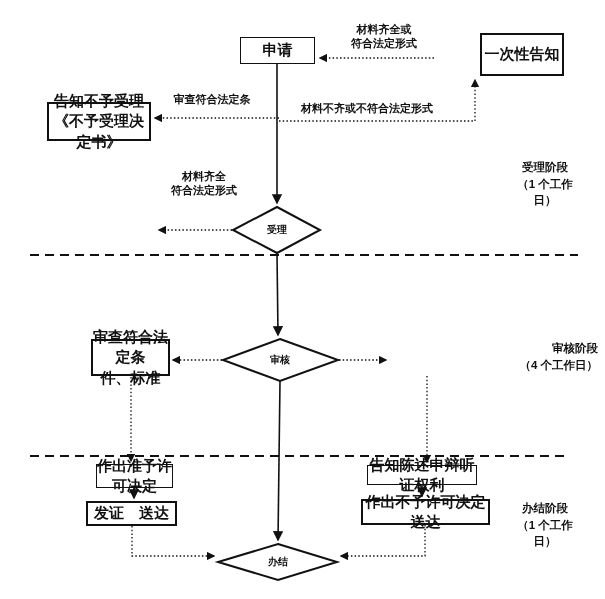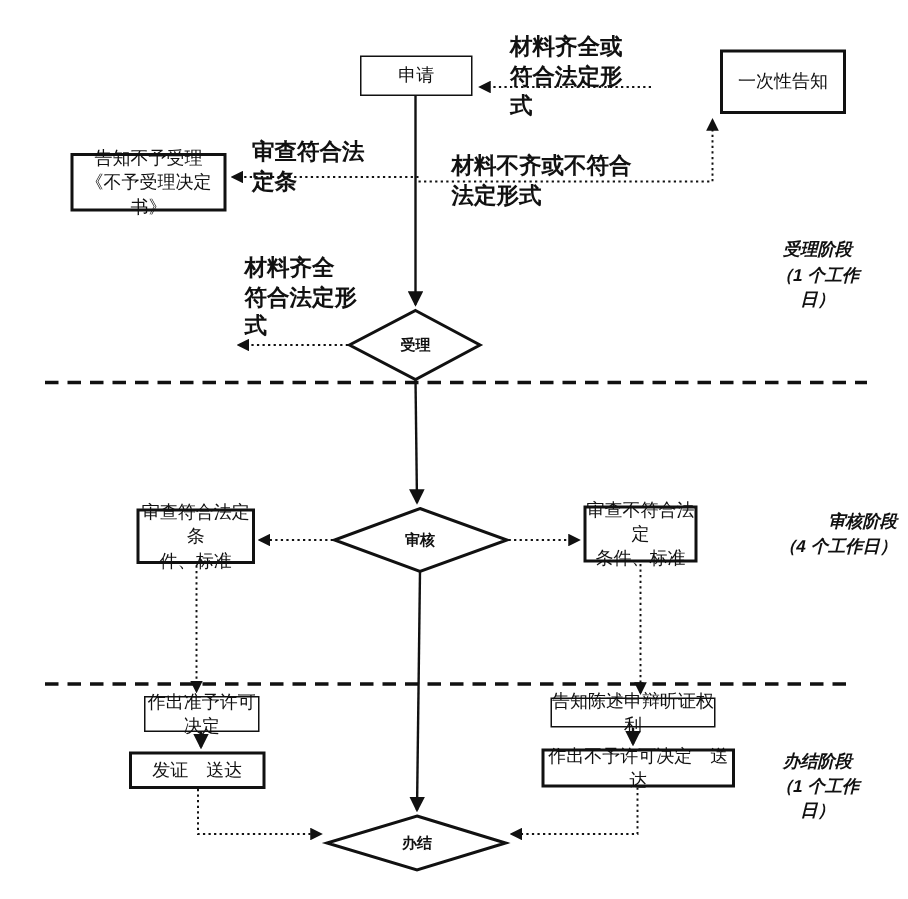--- a/index.html
+++ b/index.html
@@ -5,35 +5,35 @@
   html,body{margin:0;padding:0;background:#ffffff;}
   .canvas{
     position:relative;width:605px;height:599px;background:#ffffff;
     font-family:"Liberation Sans","DejaVu Sans",sans-serif;
     color:#111;overflow:hidden;
   }
   .lines{position:absolute;left:0;top:0;width:605px;height:599px;}
   .box{
     position:absolute;background:#ffffff;border:2px solid #111;
     display:flex;align-items:center;justify-content:center;text-align:center;
-    font-weight:normal;font-size:12px;line-height:1.35;white-space:pre-line;
+    font-weight:bold;font-size:15px;line-height:1.35;white-space:pre-line;
     box-sizing:border-box;z-index:2;
   }
   .box.thin{border-width:1.2px;}
   .dlabel{
     position:absolute;display:flex;align-items:center;justify-content:center;
     font-weight:bold;font-size:10px;z-index:3;text-align:left;
   }
   .elabel{
-    position:absolute;font-weight:bold;font-size:15px;line-height:1.3;
-    white-space:pre-line;z-index:2;
+    position:absolute;font-weight:bold;font-size:11px;line-height:1.3;
+    text-align:center;white-space:pre-line;z-index:2;
   }
   .phase{
     position:absolute;font-weight:bold;font-size:11.5px;line-height:1.45;
-    text-align:center;white-space:pre-line;z-index:2;font-style:italic;
+    text-align:center;white-space:pre-line;z-index:2;
   }
 </style>
 </head>
 <body>
 
 <div class="canvas">
 
   <svg class="lines" viewBox="0 0 605 599" xmlns="http://www.w3.org/2000/svg">
     <defs>
       <marker id="arr" viewBox="0 0 10 10" refX="8.5" refY="5" markerWidth="6.5" markerHeight="6.5" orient="auto-start-reverse">
@@ -65,22 +65,20 @@
     <polygon points="280,339 338,360 280,381 223,360" fill="#ffffff" stroke="#111" stroke-width="2"></polygon>
     <polygon points="278,544 337,562 278,580 218,562" fill="#ffffff" stroke="#111" stroke-width="2"></polygon>
   </svg>
 
   <div class="box thin" style="left:240px;top:37px;width:75px;height:27px;border-width:1.5px;">申请</div>
   <div class="box" style="left:436px;top:33px;width:84px;height:43px;margin-left:44px;">一次性告知</div>
   <div class="box" style="left:47px;top:102px;width:104px;height:39px;">告知不予受理
 《不予受理决定书》</div>
   <div class="box" style="left:91px;top:339px;width:79px;height:37px;">审查符合法定条
 件、标准</div>
-  <div class="box" style="left:389px;top:337px;width:76px;height:38px;">审查不符合法定
-条件、标准</div>
   <div class="box thin" style="left:96px;top:464px;width:77px;height:24px;">作出准予许可决定</div>
   <div class="box" style="left:86px;top:501px;width:91px;height:25px;">发证　送达</div>
   <div class="box thin" style="left:367px;top:465px;width:110px;height:20px;">告知陈述申辩听证权利</div>
   <div class="box" style="left:361px;top:499px;width:129px;height:26px;">作出不予许可决定　送达</div>
 
   <div class="dlabel" style="left:247px;top:216px;width:60px;height:28px;">受理</div>
   <div class="dlabel" style="left:250px;top:346px;width:60px;height:28px;">审核</div>
   <div class="dlabel" style="left:248px;top:548px;width:60px;height:28px;">办结</div>
 
   <div class="elabel" style="left:340px;top:22px;width:88px;">材料齐全或

